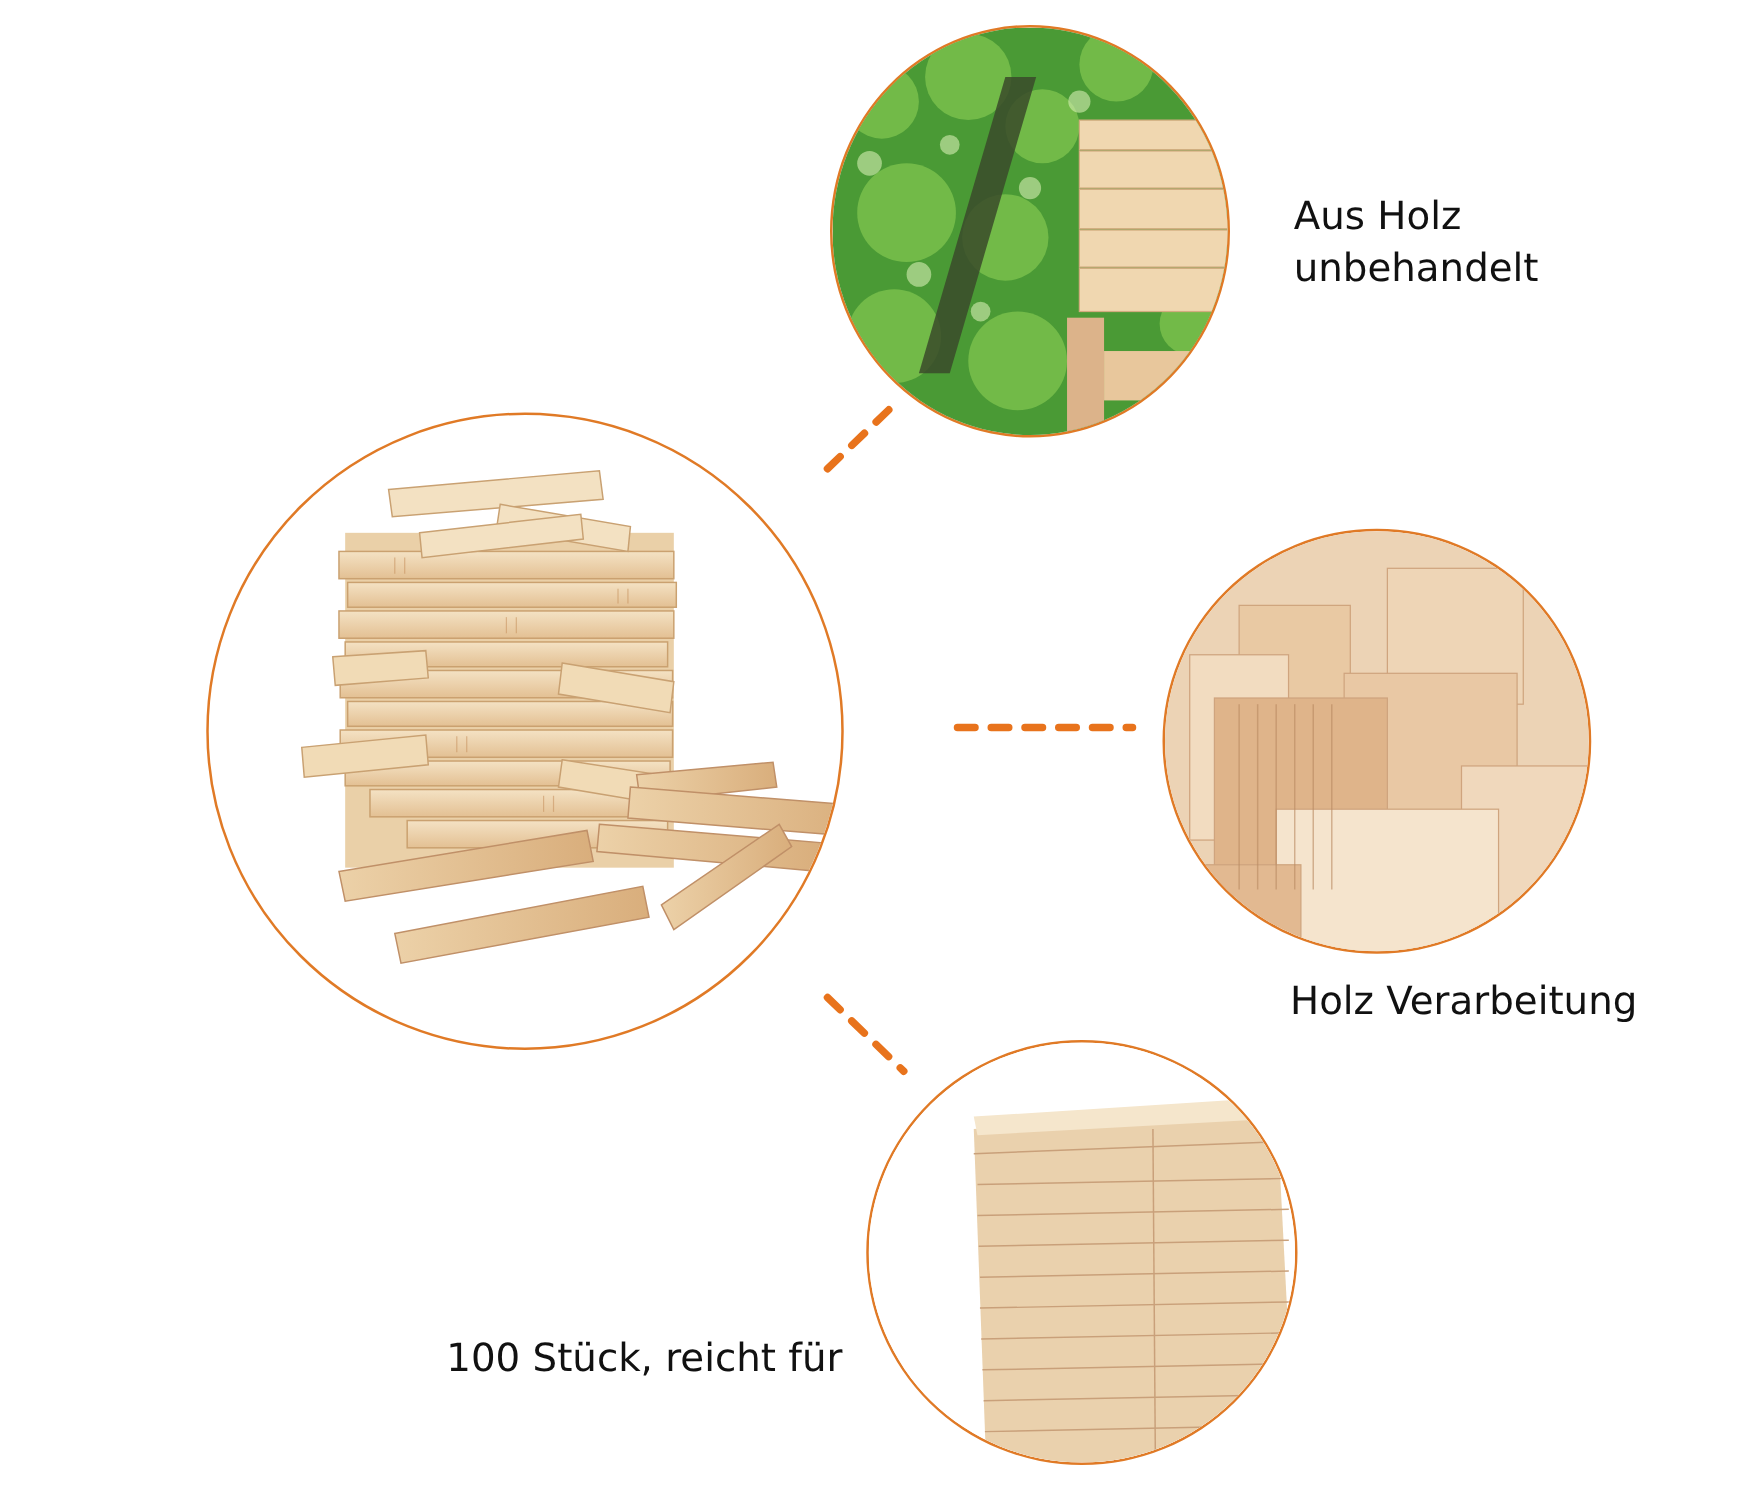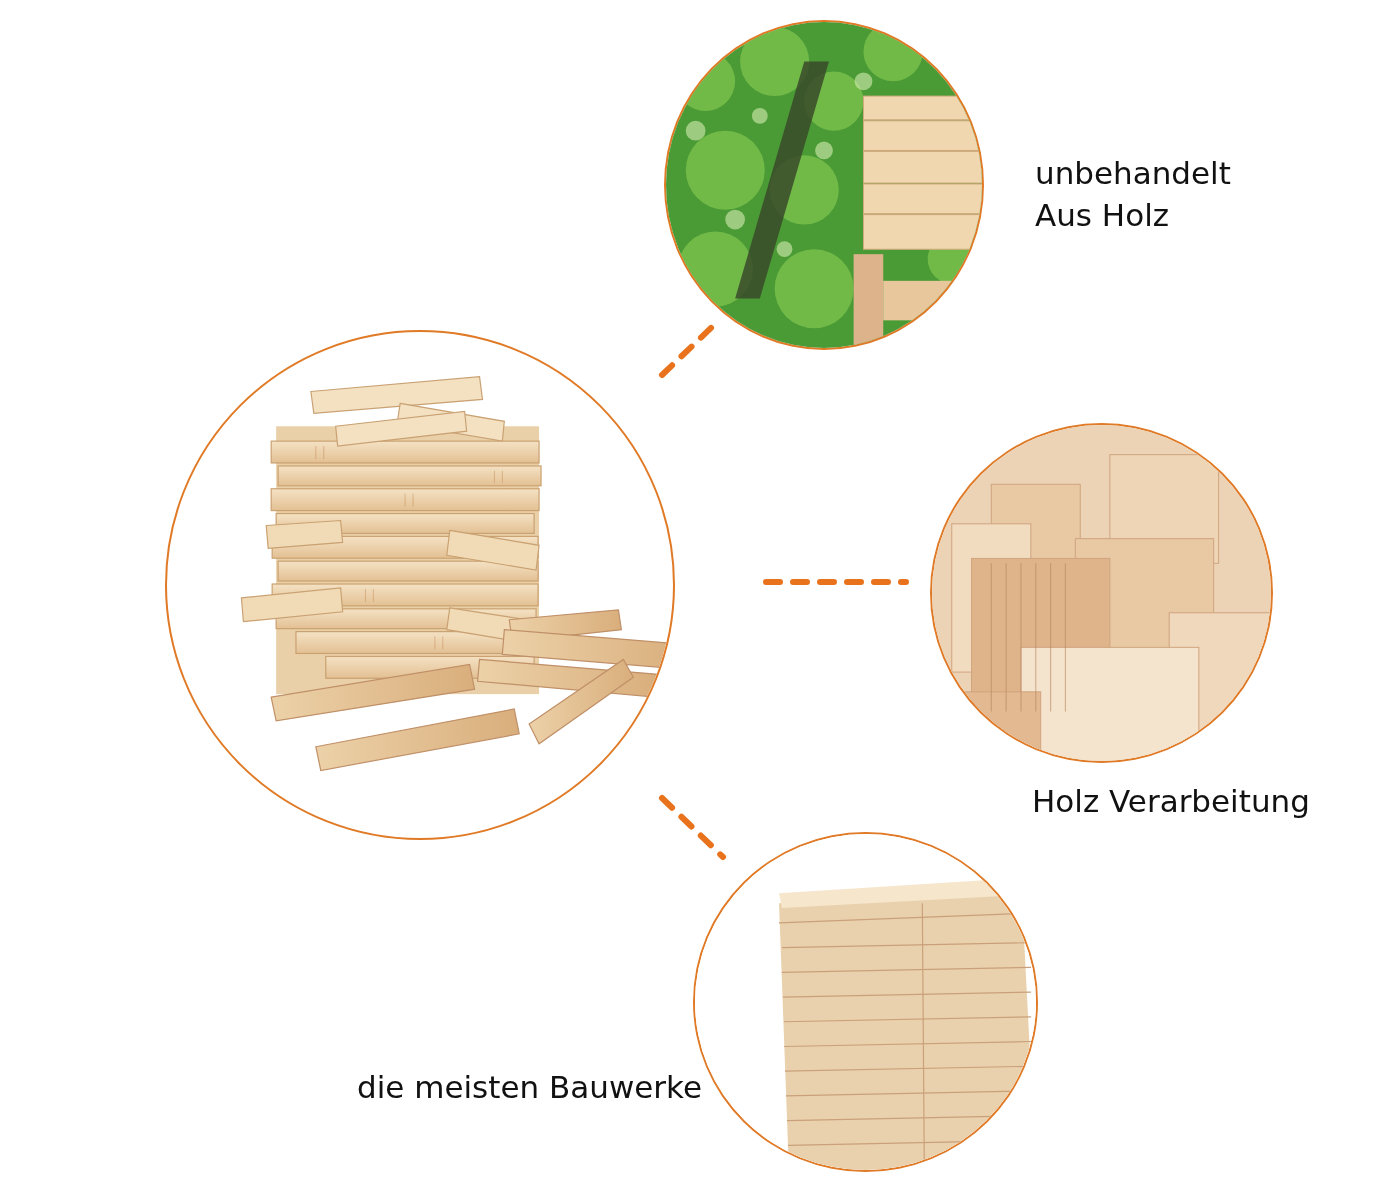--- a/index.html
+++ b/index.html
@@ -117,22 +117,22 @@
       <rect x="200" y="100" width="130" height="30"></rect>
       <rect x="200" y="131" width="130" height="32"></rect>
       <rect x="200" y="164" width="130" height="30"></rect>
       <rect x="200" y="195" width="130" height="35"></rect>
     </g>
     <rect x="190" y="235" width="30" height="100" fill="#dcb38a"></rect>
     <rect x="220" y="262" width="110" height="40" fill="#e8c79c"></rect>
   </svg>
 </div>
 <div class="label" style="left:1035px;top:152px;">
+  <div>Aus Holz</div>
   <div>unbehandelt</div>
-  <div>Aus Holz</div>
 </div>
 
 <div class="circle" style="left:930px;top:423px;width:343px;height:340px;border:2px solid #e07a26;">
   <svg viewBox="0 0 343 340" preserveAspectRatio="none" aria-label="Close-up of upright smooth wooden blocks">
     <rect width="343" height="340" fill="#ecd3b5"></rect>
     <g stroke="#cfa47e" stroke-width="1">
       <rect x="60" y="60" width="90" height="120" fill="#e9c9a3"></rect>
       <rect x="180" y="30" width="110" height="110" fill="#eed5b6"></rect>
       <rect x="20" y="100" width="80" height="150" fill="#f2dcc0"></rect>
       <rect x="145" y="115" width="140" height="150" fill="#e9c8a4"></rect>
@@ -171,14 +171,14 @@
       <line x1="93" y1="290" x2="340" y2="285"></line>
       <line x1="94" y1="315" x2="340" y2="310"></line>
       <line x1="230" y1="70" x2="232" y2="340"></line>
     </g>
     <g fill="#f5e6cc">
       <polygon points="85,60 320,45 325,62 88,75"></polygon>
     </g>
   </svg>
 </div>
 <div class="label" style="left:357px;top:1066px;">
-  <div>die meisten Bauwerke</div>
+  <div>100 Stück, reicht für</div>
 </div>
 
 </body></html>

